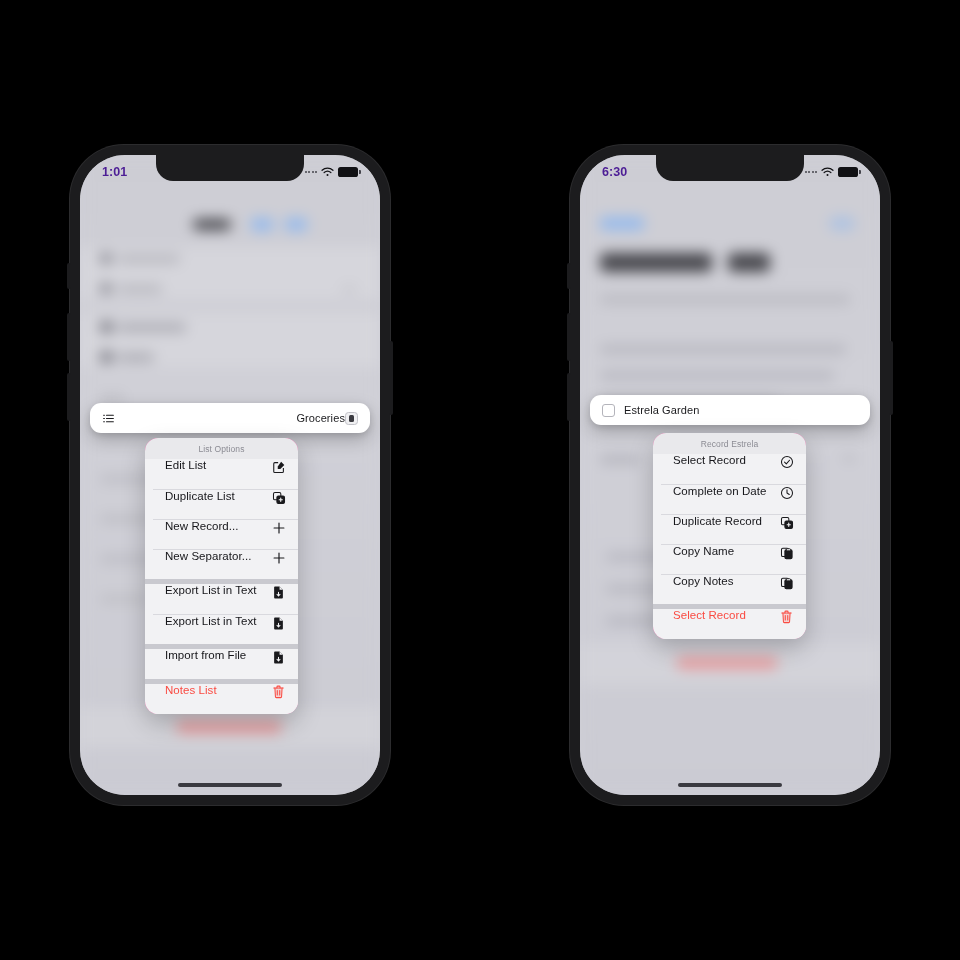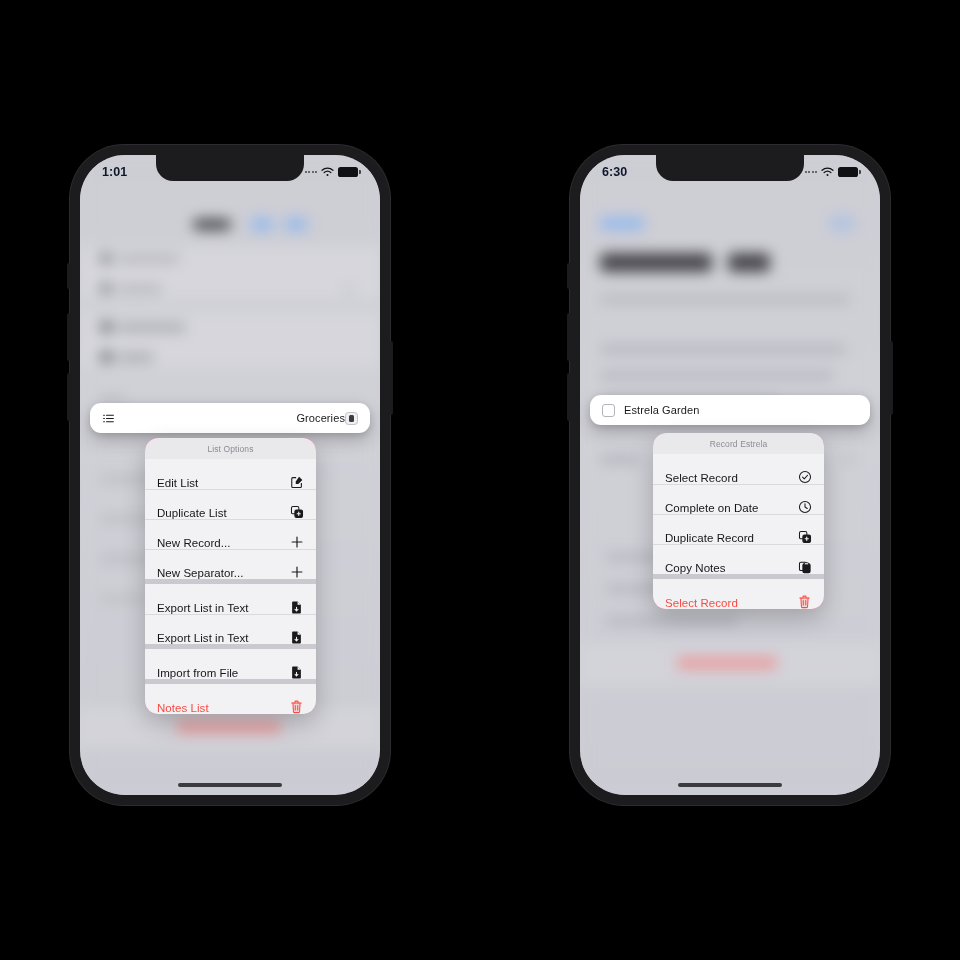--- a/index.html
+++ b/index.html
@@ -58,21 +58,21 @@
     background:#1c1c1e;
     border-bottom-left-radius:17px; border-bottom-right-radius:17px;
     z-index:30;
   }
   .statusbar {
     position:absolute; left:0; top:0; width:100%; height:30px;
     display:flex; align-items:center; justify-content:space-between;
     padding:0 22px; z-index:29;
   }
   .sb-time {
-    font-size:12.5px; font-weight:bold; color:#0f172a;
+    font-size:12.5px; font-weight:bold; color:#4c1d95;
     letter-spacing:.1px; padding-top:4px;
   }
   .sb-right { display:flex; align-items:center; gap:4px; padding-top:4px; }
   .sb-dots { display:flex; gap:1.5px; align-items:flex-end; }
   .sb-dots i { display:block; width:2px; height:2px; background:#44444c; border-radius:50%; }
   .sb-wifi svg { display:block; }
   .sb-batt {
     width:20px; height:10px; border-radius:2.6px;
     background:#111114; position:relative;
   }
@@ -103,41 +103,42 @@
   }
   .lift-badge span { width:5px; height:7px; background:#3a3a40; border-radius:1.5px; }
   .checkbox {
     width:13px; height:13px; border-radius:3px;
     border:1.4px solid #b4b4bb; background:transparent;
   }
 
   
   .ctxmenu {
     position:absolute;
-    width:171px;
+    width:153px;
     background:#ec4899;
     border-radius:13px;
     overflow:hidden;
     z-index:21;
     box-shadow:0 9px 24px rgba(0,0,0,.22);
   }
   .ctx-title {
     height:21px;
     display:flex; align-items:center; justify-content:center;
     font-size:8.5px; color:#8b8b93; letter-spacing:.1px;
     background:#e9e9ec;
   }
   .ctx-group { background:#f2f2f4; }
   .ctx-gap   { height:5px; background:#c9c9cf; }
   .ctx-item {
     height:30px;
-    display:flex; align-items:flex-end;
+    display:flex; align-items:flex-start;
     padding:0 12px;
     border-top:.5px solid #d9d9de;
     background:#f2f2f4;
+    margin-left:8px;
   }
   .ctx-item:first-child { border-top:none; }
   .ctx-label { flex:1; font-size:11.5px; color:#16161a; letter-spacing:.05px; }
   .ctx-item.destructive .ctx-label { color:#fa4b42; }
   .ctx-icon { width:15px; height:15px; display:flex; align-items:center; justify-content:center; }
   .ctx-icon svg { display:block; }
 
   
   .home-ind {
     position:absolute; bottom:8px; left:50%; transform:translateX(-50%);
@@ -383,20 +384,30 @@
         <span class="ctx-label">Duplicate Record</span>
         <span class="ctx-icon">
                 <svg width="14" height="14" viewBox="0 0 16 16" fill="none" stroke="#1a1a1d" stroke-width="1.2" stroke-linejoin="round">
      <rect x="1.7" y="1.7" width="8.4" height="8.4" rx="1.6"></rect>
      <rect x="5.6" y="5.6" width="8.7" height="8.7" rx="1.7" fill="#1a1a1d" stroke="#1a1a1d"></rect>
      <path d="M10 8.2v3.6M8.2 10h3.6" stroke="#f2f2f4" stroke-width="1.3" stroke-linecap="round"></path>
                 </svg>
               </span>
       </div>
       <div class="ctx-item">
+        <span class="ctx-label">Copy Name</span>
+        <span class="ctx-icon">
+                <svg width="14" height="14" viewBox="0 0 16 16" fill="none" stroke="#1a1a1d" stroke-width="1.2" stroke-linejoin="round">
+     <rect x="1.7" y="2.6" width="8" height="9.5" rx="1.5"></rect>
+     <rect x="5.6" y="4.4" width="8.2" height="10" rx="1.6" fill="#1a1a1d" stroke="#1a1a1d"></rect>
+     <rect x="7.3" y="3.1" width="4.8" height="2.4" rx="1.1" fill="#f2f2f4" stroke="#1a1a1d" stroke-width="1"></rect>
+                </svg>
+              </span>
+      </div>
+      <div class="ctx-item">
         <span class="ctx-label">Copy Notes</span>
         <span class="ctx-icon">
                 <svg width="14" height="14" viewBox="0 0 16 16" fill="none" stroke="#1a1a1d" stroke-width="1.2" stroke-linejoin="round">
      <rect x="1.7" y="2.6" width="8" height="9.5" rx="1.5"></rect>
      <rect x="5.6" y="4.4" width="8.2" height="10" rx="1.6" fill="#1a1a1d" stroke="#1a1a1d"></rect>
      <rect x="7.3" y="3.1" width="4.8" height="2.4" rx="1.1" fill="#f2f2f4" stroke="#1a1a1d" stroke-width="1"></rect>
                 </svg>
               </span>
       </div>
           </div>

